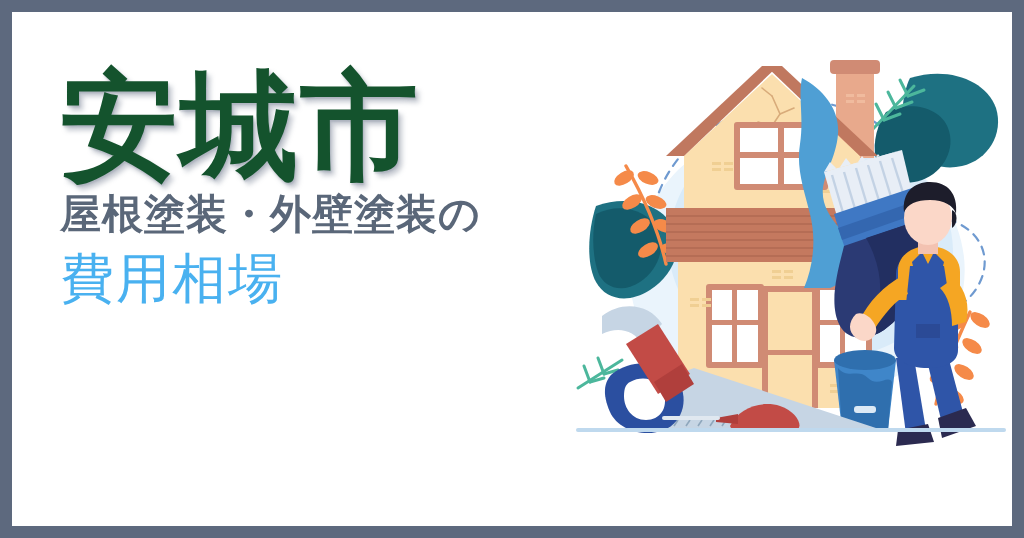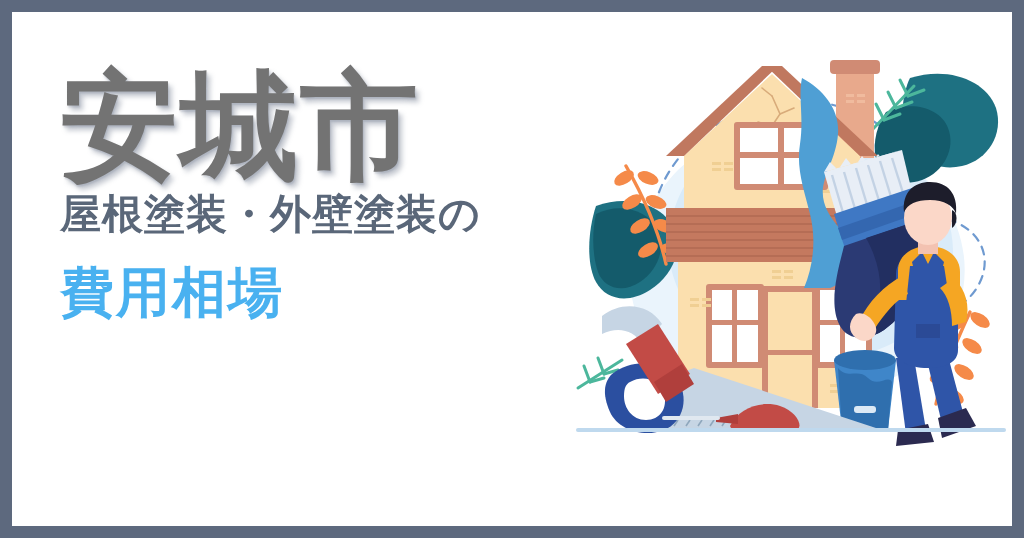--- a/index.html
+++ b/index.html
@@ -30,41 +30,41 @@
   .text-block{
     position:absolute;
     left:48px; top:54px;
     width:560px;
     z-index:40;
   }
   .title-main{
     font-size:118px;
     line-height:1.02;
     font-weight:700;
-    color:#737373;
+    color:#14532d;
     letter-spacing:2px;
     text-shadow:
       4px 5px 5px rgba(110,120,140,.40),
       1px 2px 2px rgba(120,130,150,.30);
     white-space:nowrap;
   }
   .title-sub{
     margin-top:4px;
     font-size:41px;
     line-height:1.18;
     font-weight:700;
     color:#5a6779;
     letter-spacing:1px;
     white-space:nowrap;
   }
   .title-accent{
-    margin-top:24px;
+    margin-top:10px;
     font-size:54px;
     line-height:1.1;
-    font-weight:700;
+    font-weight:400;
     color:#49b1f0;
     letter-spacing:2px;
     white-space:nowrap;
   }
 
   
   .illustration{
     position:absolute;
     right:0px; top:26px;
     width:446px; height:446px;

